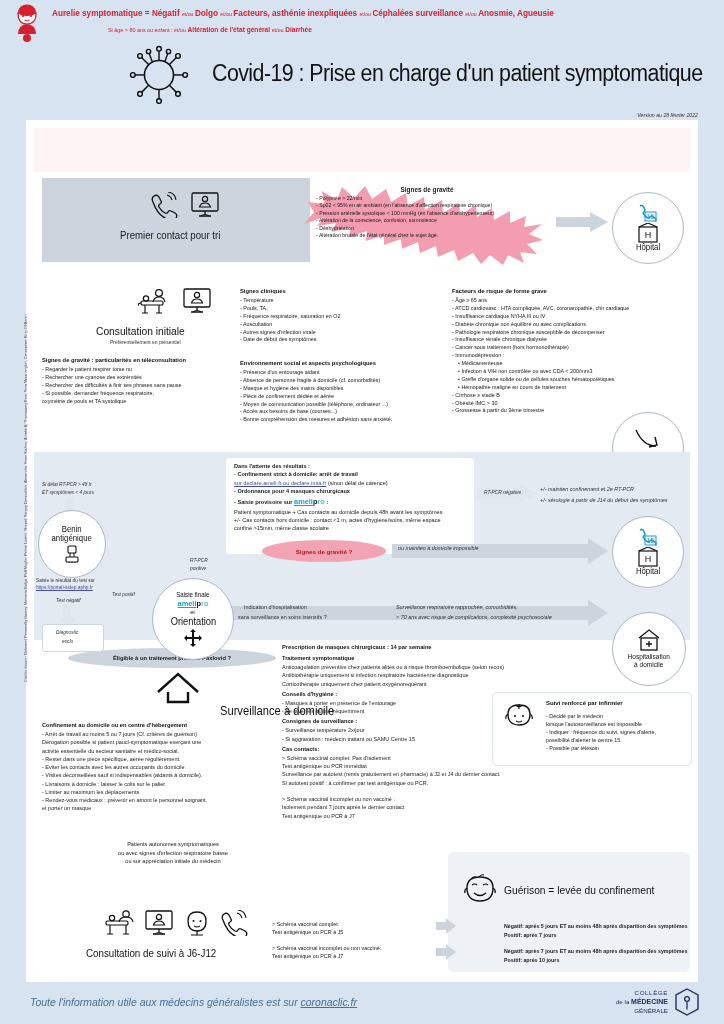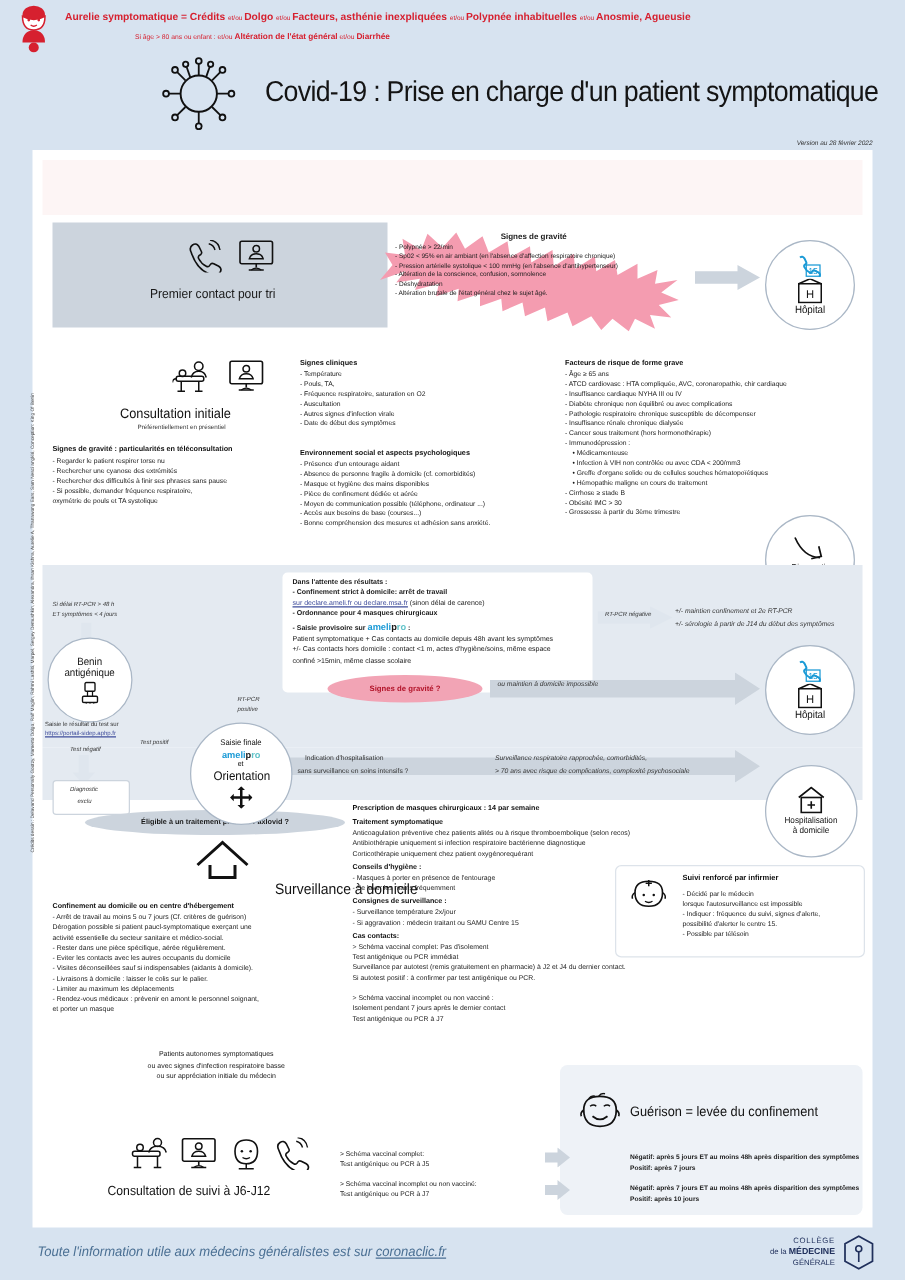--- a/index.html
+++ b/index.html
@@ -69,21 +69,21 @@
 
   .pill{position:absolute;background:#f2a4b5;border-radius:50%/50%;
     display:flex;align-items:center;justify-content:center;}
   .pill span{font-size:6.2px;font-weight:bold;color:#b3152b;}
 
   .greypill{position:absolute;background:#ccd4dd;border-radius:50%/50%;
     display:flex;align-items:center;justify-content:center;}
   .greypill span{font-size:6.4px;color:#1a1a1a;font-weight:bold;}
 
   .amelipro{font-weight:bold;font-size:7.4px;}
-  .amelipro .a{color:#1a9ad6;}
+  .amelipro .a{color:#1a9ad6;text-decoration:underline;}
   .amelipro .b2{color:#1a1a1a;}
   .amelipro .c{color:#62c3c9;}
 
   
   .sv-title{position:absolute;left:220px;top:704px;font-size:12px;color:#111;transform:scaleX(.93);transform-origin:left center;}
 
   .blk h4{margin:0 0 2px 0;font-size:5.7px;font-weight:bold;color:#111;}
   .blk .li{font-size:5.5px;color:#1a1a1a;line-height:1.5;}
 
   
@@ -171,21 +171,21 @@
   <svg class="sympt-person" viewBox="0 0 34 38">
     <ellipse cx="17" cy="8" rx="9" ry="7.5" fill="#d6202f"></ellipse>
     <path d="M8 9 q9 5 18 0 q0 11 -9 11 q-9 0 -9 -11z" fill="#fff" stroke="#d6202f" stroke-width="1.2"></path>
     <circle cx="13" cy="12" r="1.1" fill="#d6202f"></circle>
       <circle cx="21" cy="12" r="1.1" fill="#d6202f"></circle>
     <path d="M14.5 16 q2.5 2 5 0" stroke="#d6202f" stroke-width="1" fill="none"></path>
     <path d="M17 20 q-9 1 -9 10 h18 q0 -9 -9 -10z" fill="#d6202f"></path>
     <circle cx="17" cy="34" r="4" fill="#d6202f"></circle>
   </svg>
   <div class="sympt-l1">
-    <span>Aurelie symptomatique = </span><span id="sym-parts"><span>Crédits </span><span class="sm">et/ou </span><span>Dolgo </span><span class="sm">et/ou </span><span>Facteurs, asthénie inexpliquées </span><span class="sm">et/ou </span><span>Polypnée inhabituelles </span><span class="sm">et/ou </span><span>Anosmie, Agueusie </span></span>
+    <span>Aurelie symptomatique = </span><span id="sym-parts"><span>Négatif </span><span class="sm">et/ou </span><span>Dolgo </span><span class="sm">et/ou </span><span>Facteurs, asthénie inexpliquées </span><span class="sm">et/ou </span><span>Céphalées surveillance </span><span class="sm">et/ou </span><span>Anosmie, Agueusie </span></span>
   </div>
   <div class="sympt-l2">
     <span>Si âge &gt; 80 ans ou enfant : et/ou</span>
     <b>Altération de l'état général</b>
     <span>et/ou</span>
     <b>Diarrhée</b>
   </div>
 
   <div class="grey-band1"></div>
   <div class="pc-icons">

